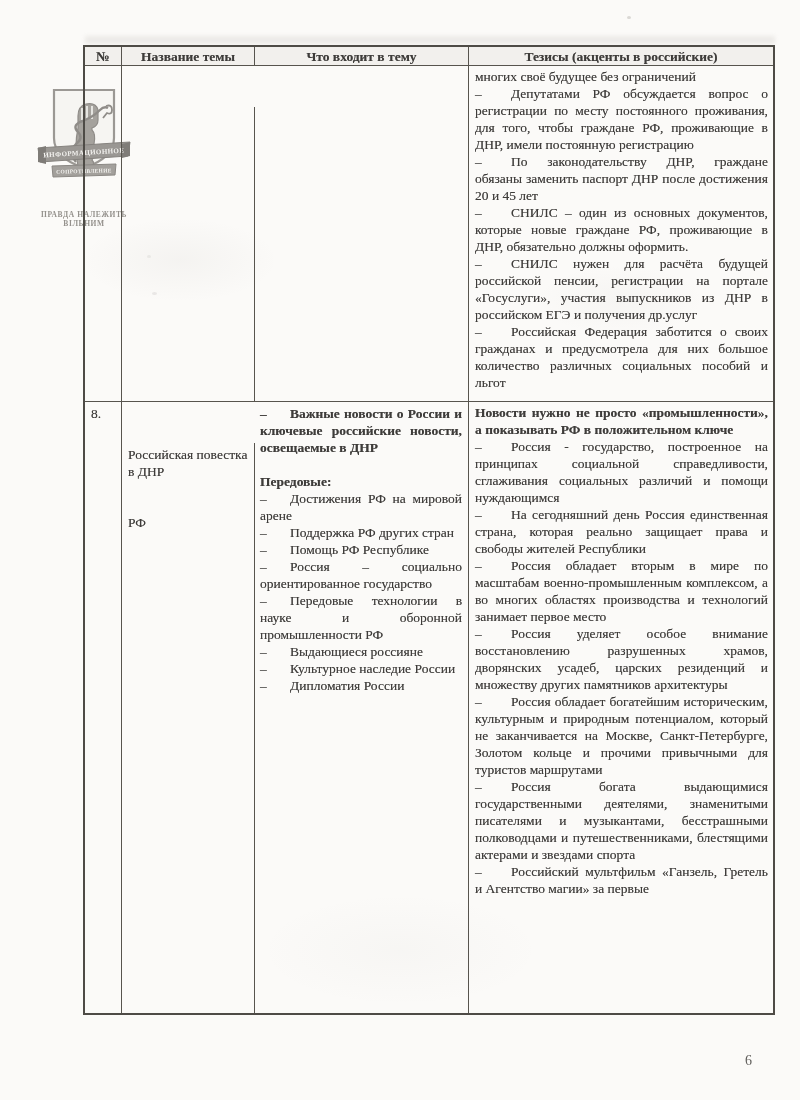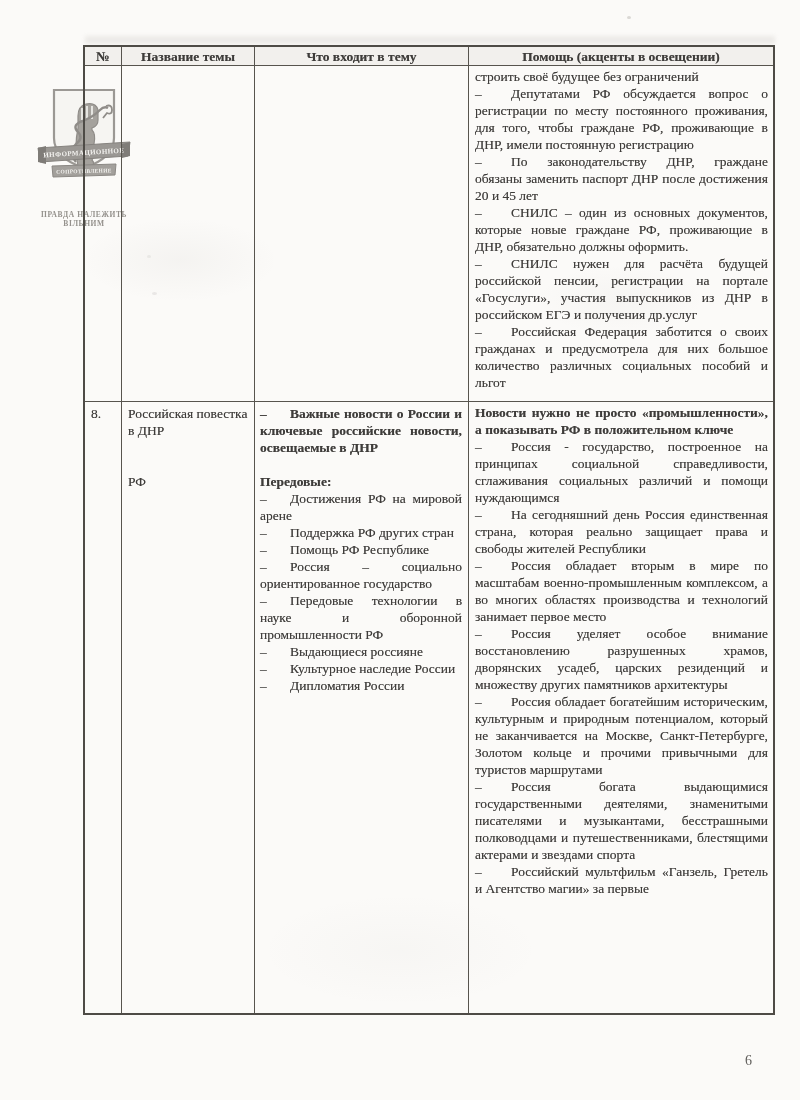--- a/index.html
+++ b/index.html
@@ -42,21 +42,21 @@
   }
   .cell.last-col{border-right:none;}
   .cell.last-row{border-bottom:none;}
   .hcell{
     display:flex;align-items:center;justify-content:center;
     font-weight:bold;font-size:13.5px;
     background:rgba(190,183,168,0.14);
     white-space:nowrap;
   }
   .num-cell{padding:3px 2px 0 6px;}
-  .name-cell{padding:3px 5px 0 6px;}
+  .name-cell{padding:3px 5px 0 6px;margin-top:41px;}
   .incl-cell{padding:3px 6px 0 5px;}
   .thes-cell{padding:2px 5px 0 6px;}
   .para{margin:0;text-align:justify;}
   .name-cell .para{text-align:left;}
   .para.b{font-weight:bold;}
   .dash{display:inline-block;width:36px;}
   .incl-cell .dash{width:30px;}
   
   .stamp{
     position:absolute;left:34px;top:86px;width:100px;
@@ -117,28 +117,28 @@
     <div class="cell hcell">
       <span>№</span>
     </div>
     <div class="cell hcell">
       <span>Название темы</span>
     </div>
     <div class="cell hcell">
       <span>Что входит в тему</span>
     </div>
     <div class="cell hcell last-col">
-      <span>Помощь (акценты в освещении)</span>
+      <span>Тезисы (акценты в российские)</span>
     </div>
 
     <div class="cell num-cell"></div>
     <div class="cell name-cell"></div>
     <div class="cell incl-cell"></div>
     <div class="cell thes-cell last-col">
-        <p class="para">строить своё будущее без ограничений</p>
+        <p class="para">многих своё будущее без ограничений</p>
         <p class="para"><span class="dash">–</span>Депутатами РФ обсуждается вопрос о регистрации по месту постоянного проживания, для того, чтобы граждане РФ, проживающие в ДНР, имели постоянную регистрацию</p>
         <p class="para"><span class="dash">–</span>По законодательству ДНР, граждане обязаны заменить паспорт ДНР после достижения 20 и 45 лет</p>
         <p class="para"><span class="dash">–</span>СНИЛС – один из основных документов, которые новые граждане РФ, проживающие в ДНР, обязательно должны оформить.</p>
         <p class="para"><span class="dash">–</span>СНИЛС нужен для расчёта будущей российской пенсии, регистрации на портале «Госуслуги», участия выпускников из ДНР в российском ЕГЭ и получения др.услуг</p>
         <p class="para"><span class="dash">–</span>Российская Федерация заботится о своих гражданах и предусмотрела для них большое количество различных социальных пособий и льгот</p>
       </div>
 
     <div class="cell num-cell last-row">
       <p class="para">8.</p>
     </div>

